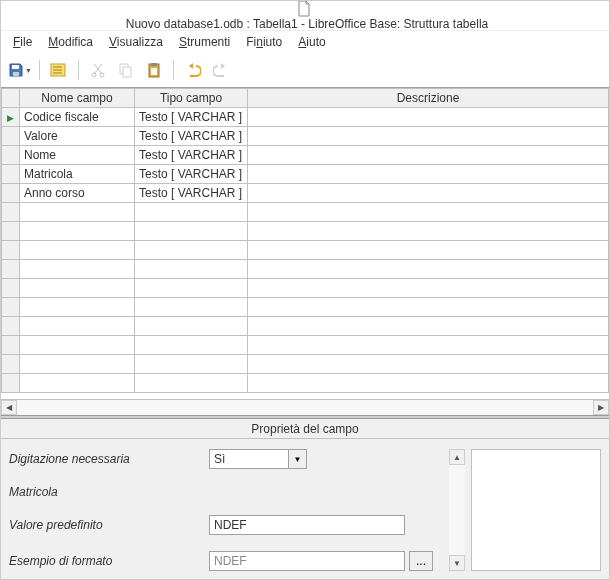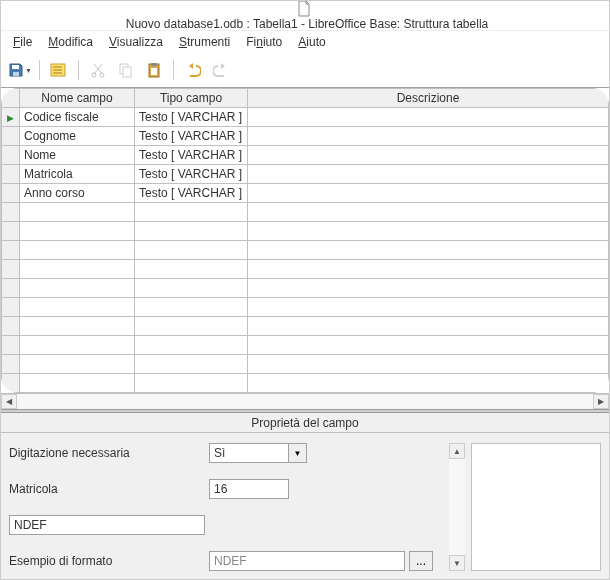--- a/index.html
+++ b/index.html
@@ -14,41 +14,41 @@
 .menubar .menu-item { padding: 2px 8px; color: #333; }
 .menubar .underline { text-decoration: underline; }
 
 .toolbar { height: 34px; display: flex; align-items: center; padding: 0 6px; background: #fff; gap: 2px; }
 .tool-btn { width: 26px; height: 26px; display: flex; align-items: center; justify-content: center; border: 1px solid transparent; border-radius: 3px; position: relative; }
 .tool-btn.disabled { opacity: 0.4; }
 .tool-sep { width: 1px; height: 20px; background: #ccc; margin: 0 4px; }
 .dropdown-arrow { font-size: 7px; margin-left: 1px; color: #555; }
 
 .table-container { flex: 1; overflow: hidden; display: flex; flex-direction: column; border-top: 1px solid #a0a0a0; }
-.table-scroll { flex: 1; overflow: auto; position: relative; border-radius: 17px; }
+.table-scroll { flex: 1; overflow: auto; position: relative; }
 table.grid { border-collapse: collapse; width: 100%; table-layout: fixed; }
 table.grid th, table.grid td { border: 1px solid #c0c0c0; height: 19px; padding: 1px 4px; text-align: left; background: #fff; color: #333; font-weight: normal; overflow: hidden; white-space: nowrap; }
 table.grid th { background: #f0f0f0; text-align: center; font-size: 12px; }
 table.grid .rowhdr { width: 18px; background: #f0f0f0; text-align: center; padding: 0; }
 table.grid .col-name { width: 115px; }
 table.grid .col-type { width: 113px; }
 .row-indicator { color: #2e8b2e; font-size: 9px; }
 
 .hscroll { height: 16px; background: #f0f0f0; border-top: 1px solid #c0c0c0; display: flex; }
 .hscroll .sb-arrow { width: 16px; display: flex; align-items: center; justify-content: center; background: #f0f0f0; border: 1px solid #ccc; font-size: 8px; color: #555; }
 .hscroll .sb-track { flex: 1; background: #f7f7f7; }
 
 .divider { height: 4px; background: #d0d0d0; border-top: 1px solid #999; border-bottom: 1px solid #999; cursor: row-resize; }
 
 .props-panel { background: #f0f0f0; display: flex; flex-direction: column; }
 .props-title { height: 20px; border-bottom: 1px solid #c0c0c0; text-align: center; line-height: 20px; background: #f0f0f0; color: #333; }
 .props-body { display: flex; padding: 10px 8px 8px 8px; gap: 6px; }
 .props-form { flex: 1; display: flex; flex-direction: column; gap: 16px; }
 .prop-row { display: flex; align-items: center; }
-.prop-label { width: 200px; color: #333; }
+.prop-label { width: 200px; color: #333; font-style: italic; }
 .prop-input { width: 80px; height: 20px; border: 1px solid #a0a0a0; background: #fff; padding: 0 4px; color: #333; }
 .prop-input.wide { width: 196px; }
 .prop-select-wrap { display: flex; }
 .prop-select-btn { width: 18px; height: 20px; border: 1px solid #a0a0a0; border-left: none; background: #efefef; display: flex; align-items: center; justify-content: center; font-size: 8px; }
 .prop-dots-btn { width: 24px; height: 20px; border: 1px solid #a0a0a0; background: #efefef; margin-left: 4px; display: flex; align-items: center; justify-content: center; }
 .props-vscroll { width: 16px; display: flex; flex-direction: column; background: #f0f0f0; }
 .props-vscroll .sb-arrow { height: 16px; display: flex; align-items: center; justify-content: center; border: 1px solid #ccc; font-size: 8px; color: #555; background: #f0f0f0; }
 .props-vscroll .sb-track { flex: 1; background: #f7f7f7; }
 .props-desc { width: 130px; border: 1px solid #c0c0c0; background: #fff; }
 .readonly { color: #888; }
@@ -158,21 +158,21 @@
       </thead>
       <tbody id="grid-body">
           <tr>
             <td class="rowhdr"><span class="row-indicator">▶</span></td>
             <td>Codice fiscale</td>
             <td>Testo [ VARCHAR ]</td>
             <td></td>
           </tr>
           <tr>
             <td class="rowhdr"><span class="row-indicator"></span></td>
-            <td>Cognome</td>
+            <td>Valore</td>
             <td>Testo [ VARCHAR ]</td>
             <td></td>
           </tr>
           <tr>
             <td class="rowhdr"><span class="row-indicator"></span></td>
             <td>Nome</td>
             <td>Testo [ VARCHAR ]</td>
             <td></td>
           </tr>
           <tr>
@@ -265,23 +265,23 @@
     <div class="props-form">
       <div class="prop-row">
         <span class="prop-label">Digitazione necessaria</span>
         <div class="prop-select-wrap">
           <input class="prop-input" value="Sì" style="">
           <div class="prop-select-btn">▼</div>
         </div>
       </div>
       <div class="prop-row">
         <span class="prop-label">Matricola</span>
-        <input class="prop-input" value="16" style="">
-      </div>
-      <div class="prop-row">
+      </div>
+      <div class="prop-row">
+        <span class="prop-label">Valore predefinito</span>
         <input class="prop-input wide" value="NDEF" style="">
       </div>
       <div class="prop-row">
         <span class="prop-label">Esempio di formato</span>
         <input class="prop-input wide readonly" readonly="" value="NDEF" style="">
         <div class="prop-dots-btn">...</div>
       </div>
     </div>
     <div class="props-vscroll">
       <div class="sb-arrow">▲</div>

